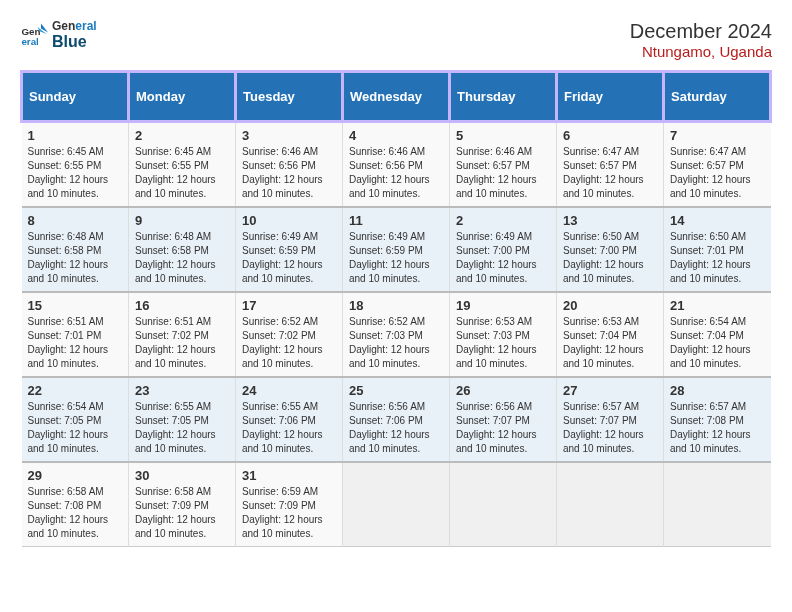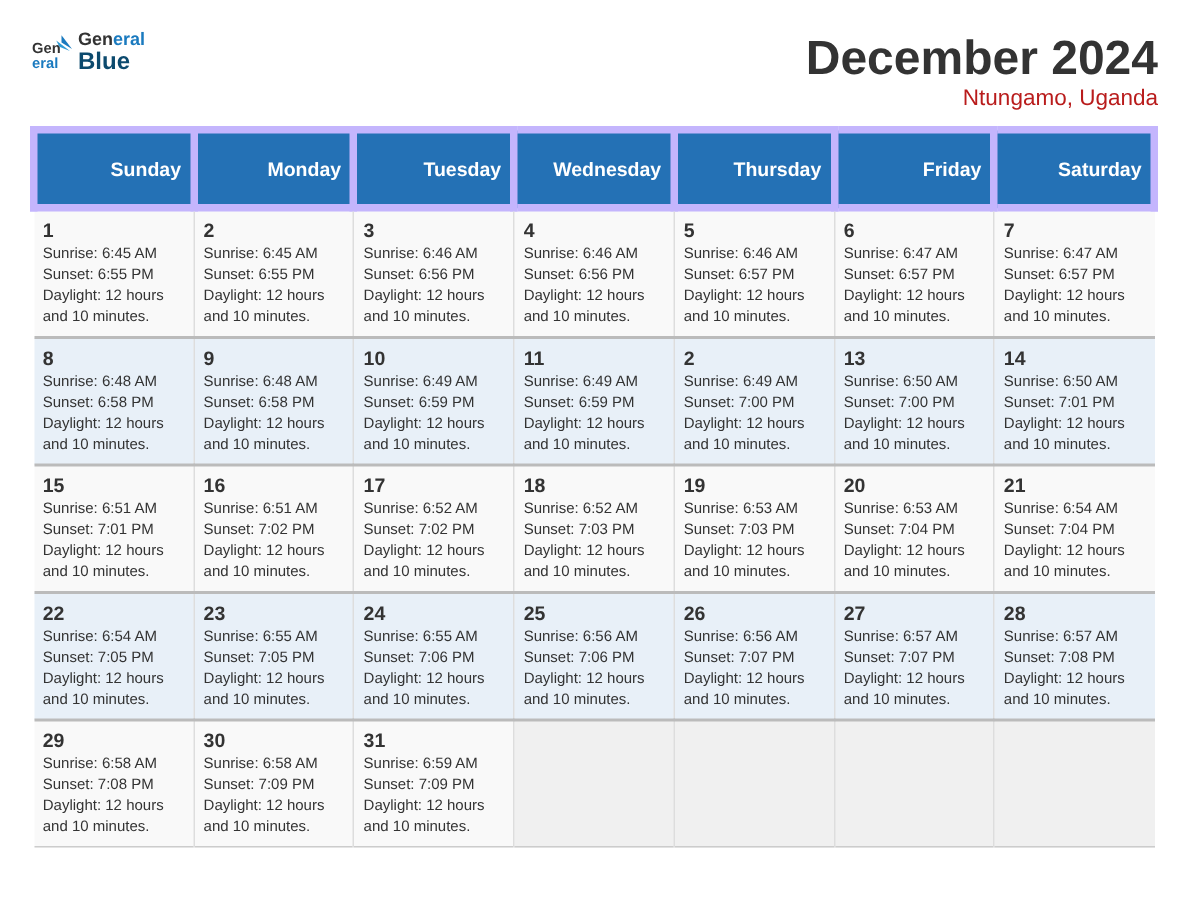--- a/index.html
+++ b/index.html
@@ -22,41 +22,41 @@
     }
     .logo-icon {
       width: 28px;
       height: 28px;
       margin-right: 4px;
     }
     .title-block {
       text-align: right;
     }
     .month-title {
-      font-size: 32px;
-      font-weight: bold;
+      font-size: 20px;
+      font-weight: normal;
       color: #333;
     }
     .location {
       font-size: 15px;
       color: #b91c1c;
     }
     table {
       width: 100%;
       border-collapse: collapse;
       font-size: 11px;
     }
     thead tr th {
       background-color: #2471b5;
       color: #fff;
-      text-align: right;
+      text-align: left;
       padding: 16px 6px;
       font-size: 13px;
       font-weight: bold;
-      border: 5px solid #c4b5fd;
+      border: 3px solid #c4b5fd;
     }
     tbody tr {
       border-bottom: 1px solid #ccc;
     }
     tbody tr:nth-child(odd) {
       background-color: #f9f9f9;
     }
     tbody tr:nth-child(even) {
       background-color: #e8f0f8;
     }

